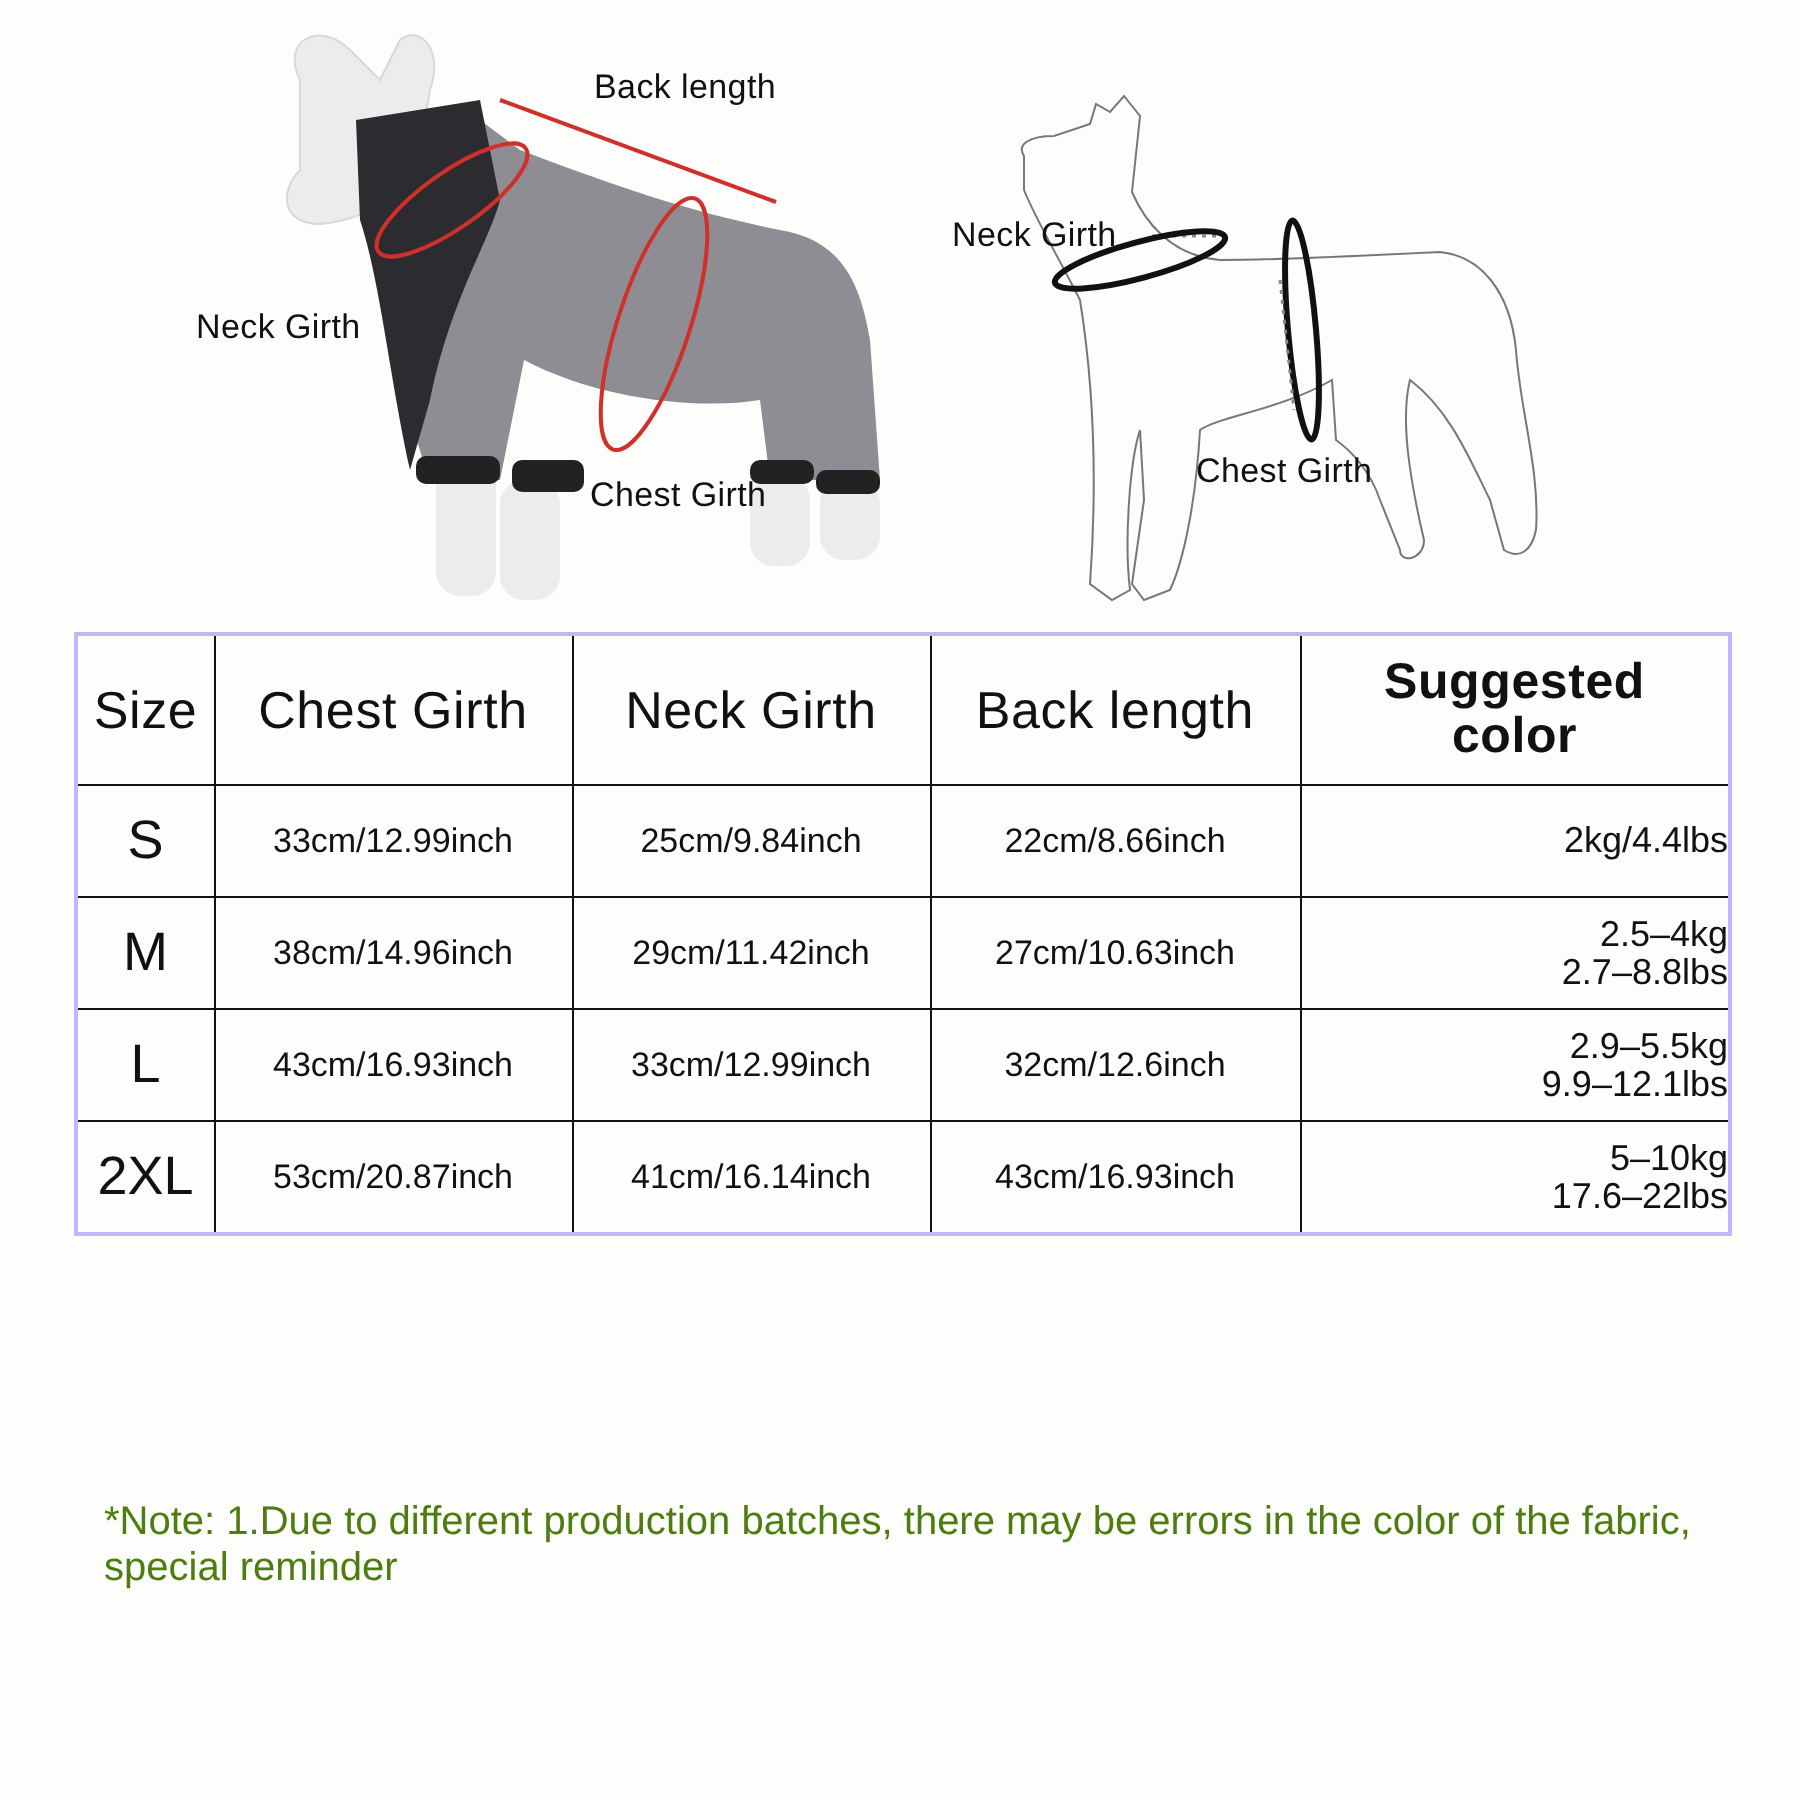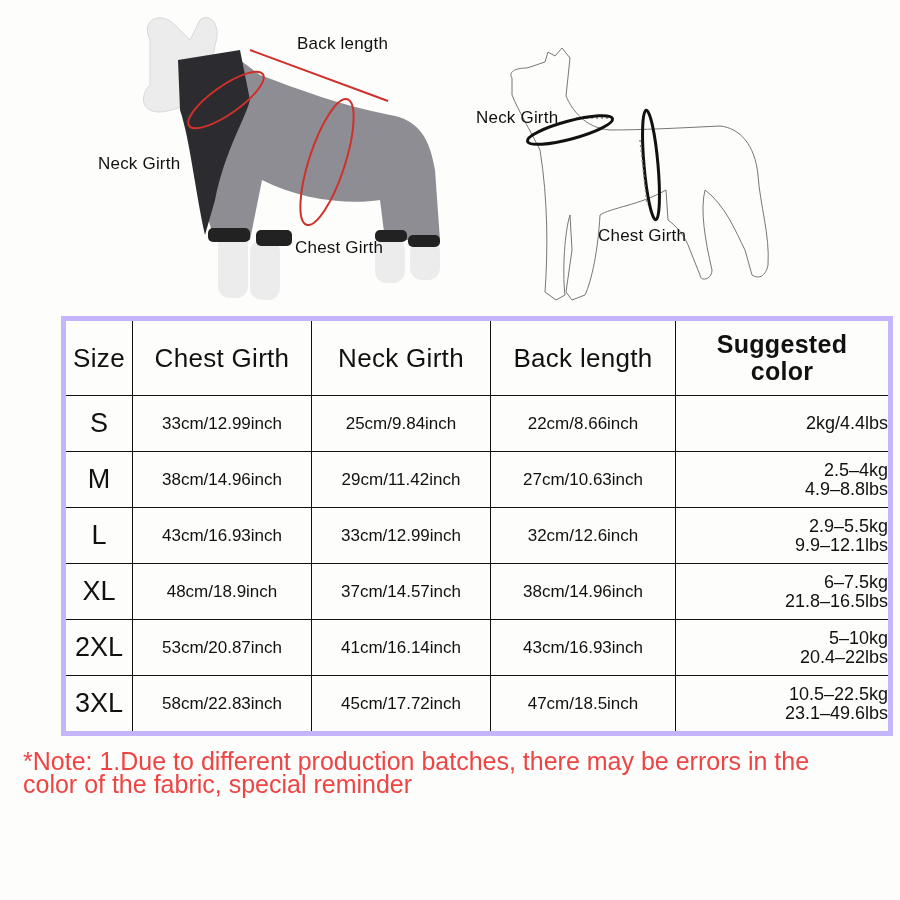--- a/index.html
+++ b/index.html
@@ -1,31 +1,31 @@
 <!DOCTYPE html>
 <html><head>
 <meta charset="utf-8">
 <style>
   html, body { margin:0; padding:0; }
   body { width:900px; height:900px; background:#fdfdfb; position:relative; overflow:hidden;
          font-family:"Liberation Sans", "DejaVu Sans", sans-serif; color:#111; }
   .illus { position:absolute; left:0; top:0; width:900px; height:310px; }
   .lbl { position:absolute; font-size:17px; color:#111; white-space:nowrap; letter-spacing:0.2px; }
   table.size-chart { position:absolute; left:37px; top:316px; width:827px; border-collapse:collapse;
-         border:5px solid #c4b5fd; table-layout:fixed;margin-left:24px; }
+         border:2px solid #c4b5fd; table-layout:fixed; }
   table.size-chart th, table.size-chart td { border:1.5px solid #111; padding:0; text-align:center;
          vertical-align:middle; white-space:nowrap; overflow:hidden; }
   table.size-chart th { height:74px; font-weight:normal; font-size:26px; letter-spacing:0.3px; }
   table.size-chart th.w { font-size:25px; line-height:27px;font-weight:bold; }
   table.size-chart td { height:55px; font-size:17px; }
   td.size { font-size:27px !important; }
   td.left { text-align:left; padding-left:5px; }
   td.weight { font-size:18px !important; line-height:19px; }
   td.weight span { display:block;text-align:right; }
-  .notes { position:absolute; left:23px; top:750px; width:830px; font-size:25px; line-height:23px; color:#ef4444; }
+  .notes { position:absolute; left:52px; top:750px; width:830px; font-size:20px; line-height:23px; color:#4d7c0f; }
   .notes p { margin:0 0 22px 0; }
 </style>
 </head>
 <body>
 
 <div class="illus">
   <svg width="900" height="310" viewBox="0 0 900 310">
 
     <g>
       <path d="M150,40 C140,20 160,10 175,25 L190,40 L200,20 C210,12 222,25 215,45 L210,75 C205,95 185,110 160,112 C140,112 140,95 150,85 Z" fill="#ececec" stroke="#d8d8d8"></path>
@@ -94,61 +94,41 @@
           <span>2kg/4.4lbs</span>
         </td>
     </tr>
     <tr>
       <td class="size">M</td>
       <td class="left">38cm/14.96inch</td>
       <td>29cm/11.42inch</td>
       <td>27cm/10.63inch</td>
       <td class="weight">
           <span>2.5–4kg</span>
-          <span>4.9–8.8lbs</span>
+          <span>2.7–8.8lbs</span>
         </td>
     </tr>
     <tr>
       <td class="size">L</td>
       <td class="left">43cm/16.93inch</td>
       <td>33cm/12.99inch</td>
       <td>32cm/12.6inch</td>
       <td class="weight">
           <span>2.9–5.5kg</span>
           <span>9.9–12.1lbs</span>
         </td>
     </tr>
     <tr>
-      <td class="size">XL</td>
-      <td class="left">48cm/18.9inch</td>
-      <td>37cm/14.57inch</td>
-      <td>38cm/14.96inch</td>
-      <td class="weight">
-          <span>6–7.5kg</span>
-          <span>21.8–16.5lbs</span>
-        </td>
-    </tr>
-    <tr>
       <td class="size">2XL</td>
       <td class="left">53cm/20.87inch</td>
       <td>41cm/16.14inch</td>
       <td>43cm/16.93inch</td>
       <td class="weight">
           <span>5–10kg</span>
-          <span>20.4–22lbs</span>
-        </td>
-    </tr>
-    <tr>
-      <td class="size">3XL</td>
-      <td class="left">58cm/22.83inch</td>
-      <td>45cm/17.72inch</td>
-      <td>47cm/18.5inch</td>
-      <td class="weight">
-          <span>10.5–22.5kg</span>
-          <span>23.1–49.6lbs</span>
+          <span>17.6–22lbs</span>
         </td>
     </tr>
   </tbody>
 </table>
 
 <div class="notes">
   <p>*Note: 1.Due to different production batches, there may be errors in the color of the fabric, special reminder</p>
 </div>
 
 </body></html>

